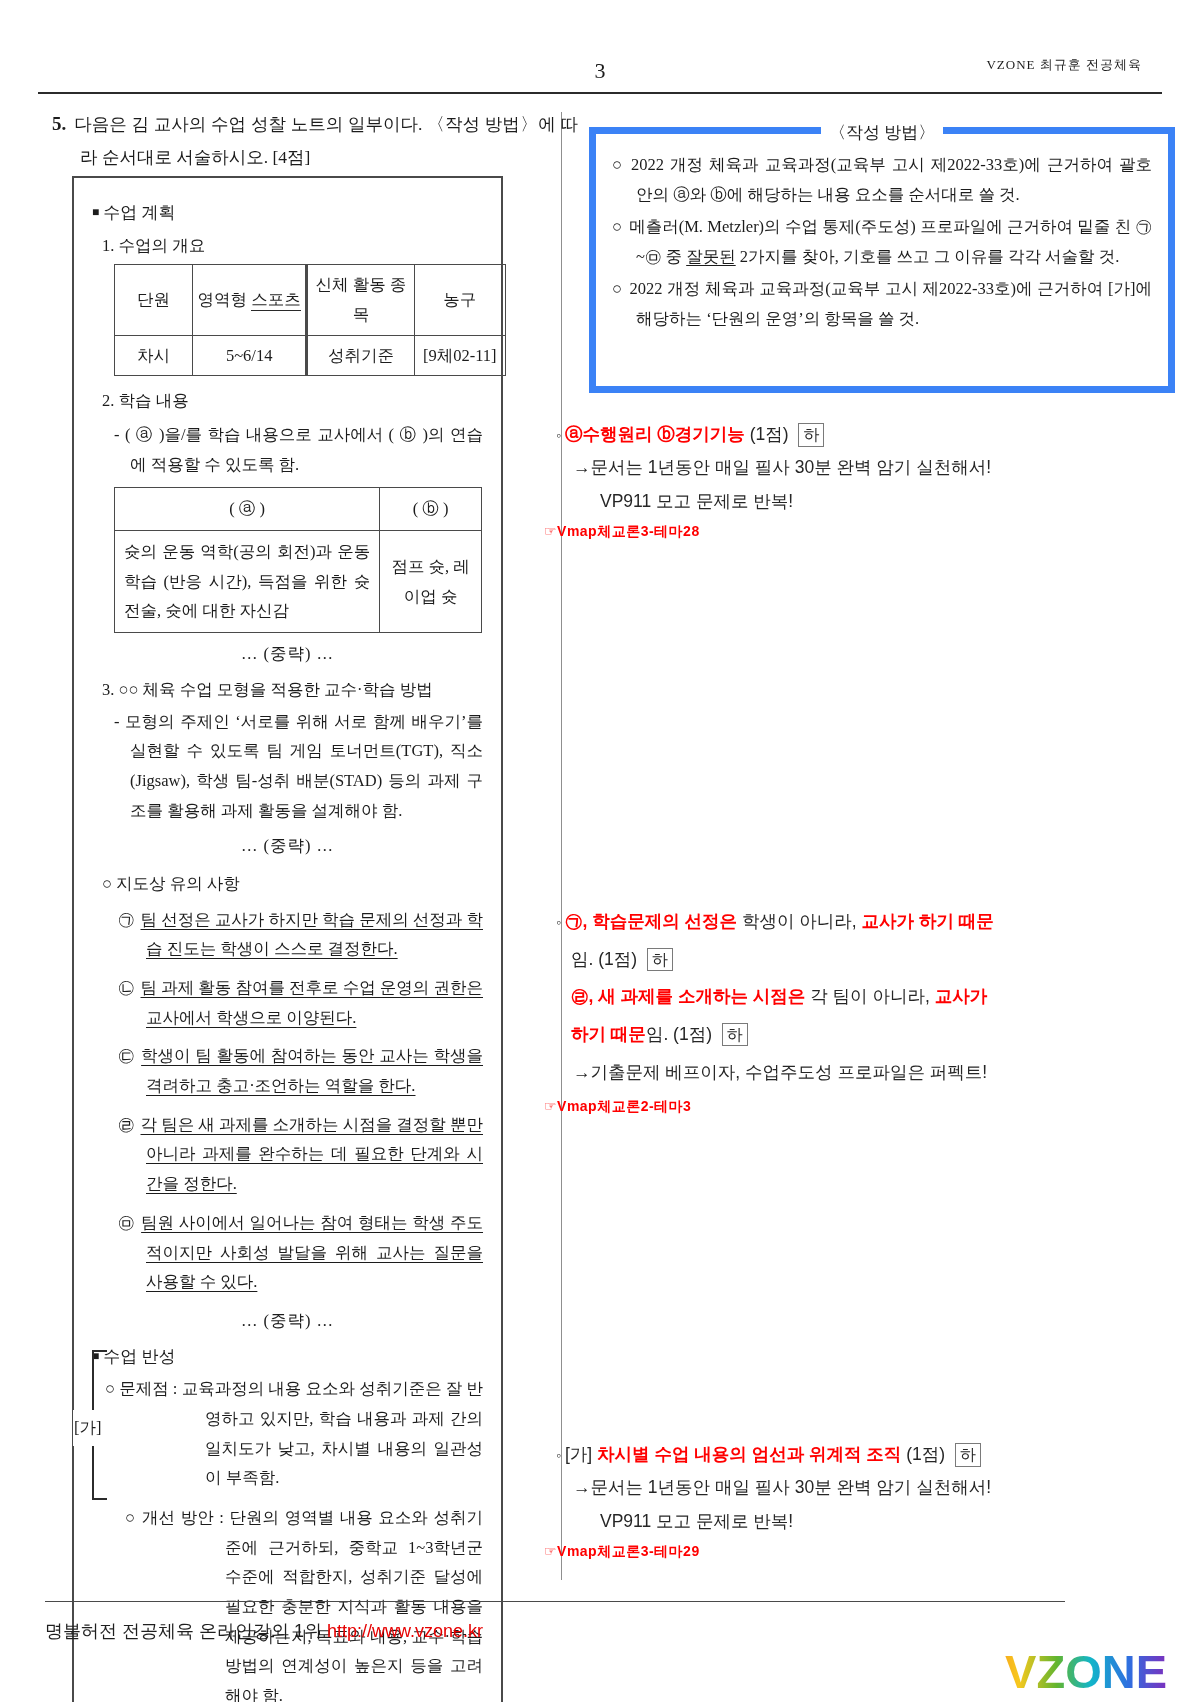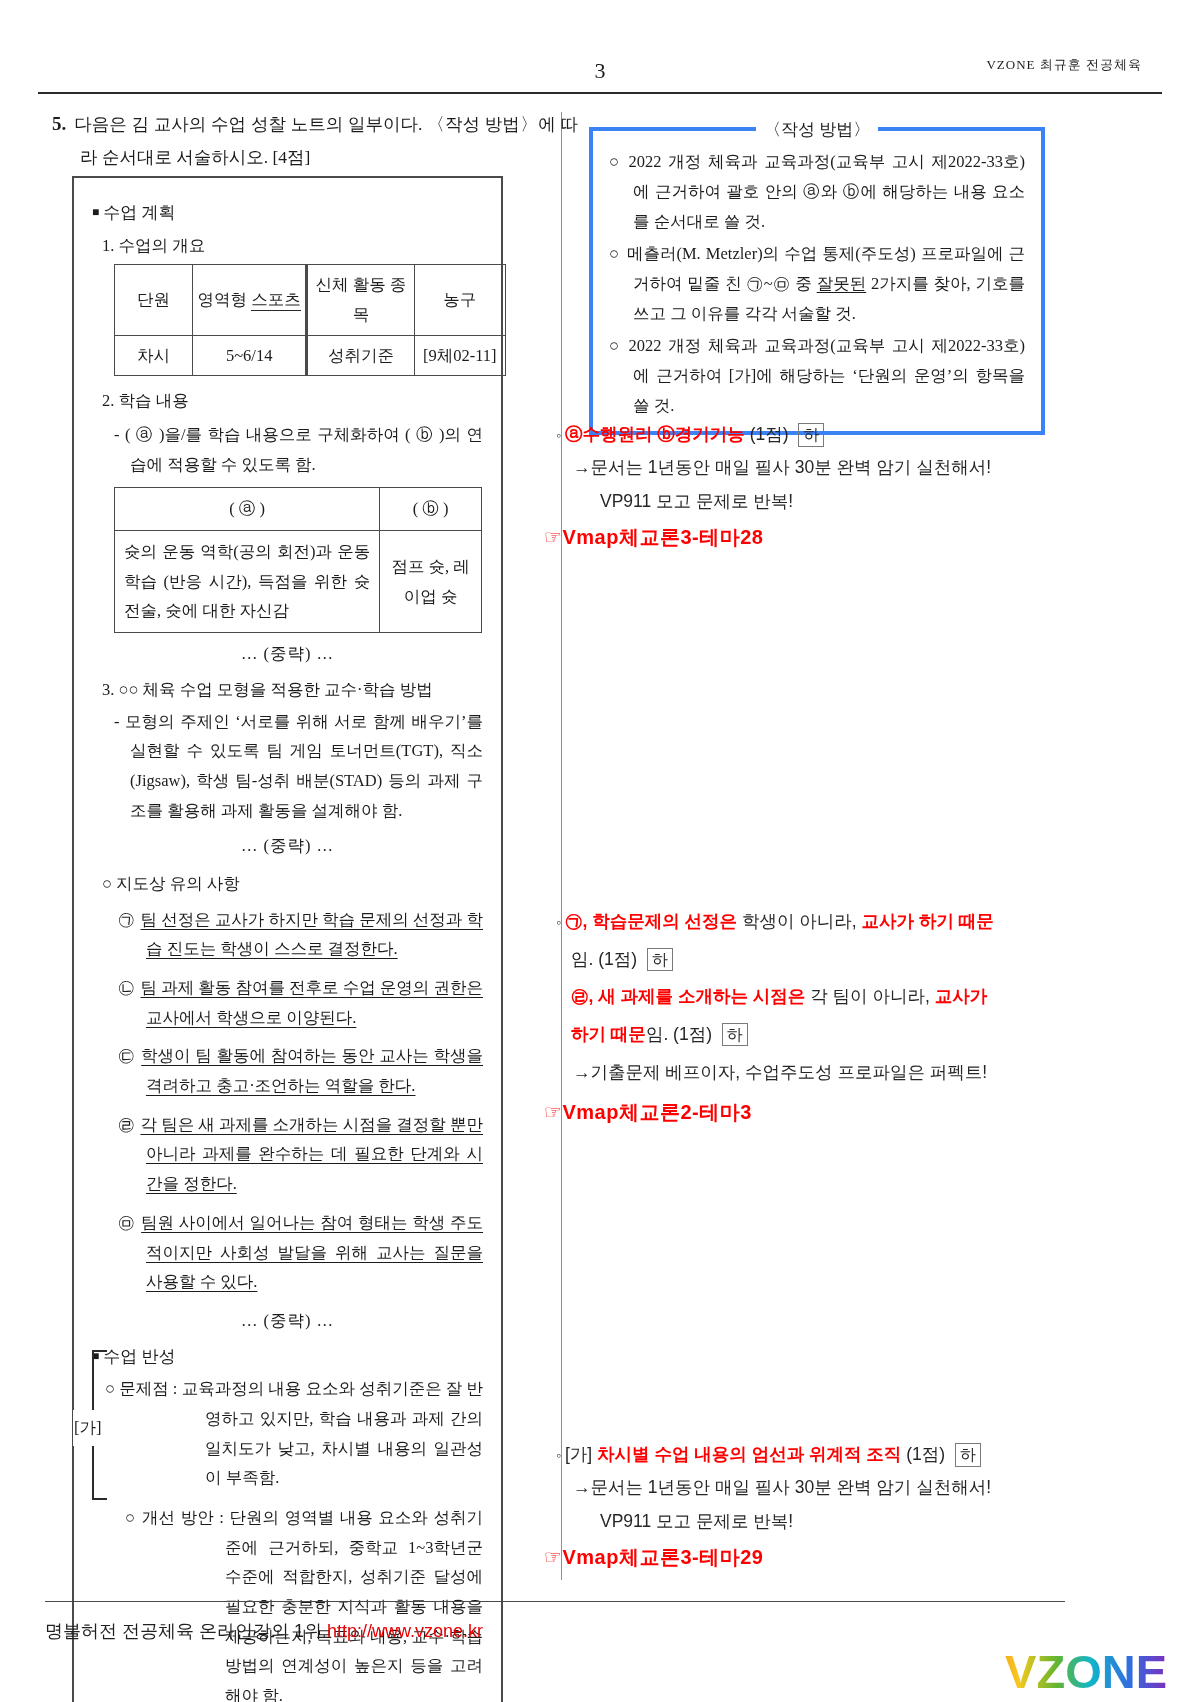--- a/index.html
+++ b/index.html
@@ -39,39 +39,39 @@
   .g-item { margin-left:26px; margin-bottom:9px; text-align:justify; padding-left:28px; text-indent:-28px; }
   .g-mark { padding-right:6px; }
   .g-text { text-decoration:underline; text-underline-offset:4px; text-decoration-thickness:1px; }
   .p-block { margin-left:13px; padding-left:100px; text-indent:-100px; text-align:justify; margin-bottom:10px; }
   .i-block { margin-left:33px; padding-left:100px; text-indent:-100px; text-align:justify; position:relative; }
   .ga-bracket { position:absolute; left:18px; top:1172px; width:13px; height:146px;
     border-left:2px solid #2b2b2b; border-top:2px solid #2b2b2b; border-bottom:2px solid #2b2b2b; }
   .ga-label { position:absolute; left:-21px; top:58px; background:#ffffff; font-size:16.5px; padding:3px 1px; }
 
   
-  .method-box { position:absolute; left:589px; top:127px; width:456px; min-height:266px; box-sizing:border-box;
-    border:4px solid #3b82f6; padding:16px 16px 8px 16px; font-size:16.5px; line-height:1.82; }
+  .method-box { position:absolute; left:589px; top:127px; width:586px; min-height:266px; box-sizing:border-box;
+    border:7px solid #3b82f6; padding:16px 16px 8px 16px; font-size:16.5px; line-height:1.82; }
   .method-title { position:absolute; top:-16px; left:0; right:0; text-align:center; }
   .method-title span { background:#ffffff; padding:0 8px; font-size:17px; }
   .m-item { text-align:justify; padding-left:24px; text-indent:-24px; margin-bottom:2px; }
   .m-bullet { padding-right:7px; }
   .m-u { text-decoration:underline; text-underline-offset:3px; }
 
   
   .answer { position:absolute; left:556px; width:616px;
     font-family:"Liberation Sans","DejaVu Sans",sans-serif; font-size:17.5px; color:#262626; line-height:1.9; }
   .a2 { line-height:2.15; }
   .red { color:#ff0000; font-weight:bold; }
   .bullet { font-size:14px; padding-right:4px; color:#333; }
   .grade-box { display:inline-block; border:1.5px solid #7a7a7a; padding:0 4px; line-height:1.35; font-size:16px; margin-left:5px; }
   .ans-cont { padding-left:15px; }
   .ans-note { padding-left:17px; }
   .ans-note2 { padding-left:44px; }
-  .ans-ref { margin-left:-12px; color:#ff0000; font-weight:bold; font-size:20px; letter-spacing:0.5px; }
+  .ans-ref { margin-left:-12px; color:#ff0000; font-weight:bold; font-size:14px; letter-spacing:0.5px; }
 
   
   .footer-rule { position:absolute; top:1601px; left:45px; width:1020px; border-top:1.5px solid #4a4a4a; }
   .footer-text { position:absolute; top:1619px; left:45px; font-size:18px;
     font-family:"Liberation Sans","DejaVu Sans",sans-serif; color:#1f1f1f; }
   .footer-url { color:#e60000; }
   .logo { position:absolute; top:1646px; right:33px; width:212px; text-align:right;
     font-family:"Liberation Sans","DejaVu Sans",sans-serif; }
   .logo-text { font-weight:900; font-size:47px; line-height:1.1; letter-spacing:0px;
     background:linear-gradient(90deg,#e8412e 0%,#f5881f 14%,#f7c81e 30%,#62b52f 48%,#12b5c9 64%,#2f6fe0 82%,#7b2fbe 100%);
@@ -107,21 +107,21 @@
       <tr>
         <td class="c1">차시</td>
         <td class="c2">5~6/14</td>
         <td class="c3">성취기준</td>
         <td class="c4">[9체02-11]</td>
       </tr>
     </tbody>
       </table>
 
     <div class="sub-head">2. 학습 내용</div>
-    <div class="hang">- ( ⓐ )을/를 학습 내용으로 구체화하여 ( ⓑ )의 연습에 적용할 수 있도록 함.</div>
+    <div class="hang">- ( ⓐ )을/를 학습 내용으로 교사에서 ( ⓑ )의 연습에 적용할 수 있도록 함.</div>
 
     <table class="nt t2">
       <tbody>
           <tr>
         <td class="b1" style="text-align:center;">( ⓐ )</td>
         <td class="b2">( ⓑ )</td>
       </tr>
       <tr>
         <td class="b1">슛의 운동 역학(공의 회전)과 운동 학습 (반응 시간), 득점을 위한 슛 전술, 슛에 대한 자신감</td>
         <td class="b2">점프 슛, 레이업 슛</td>

